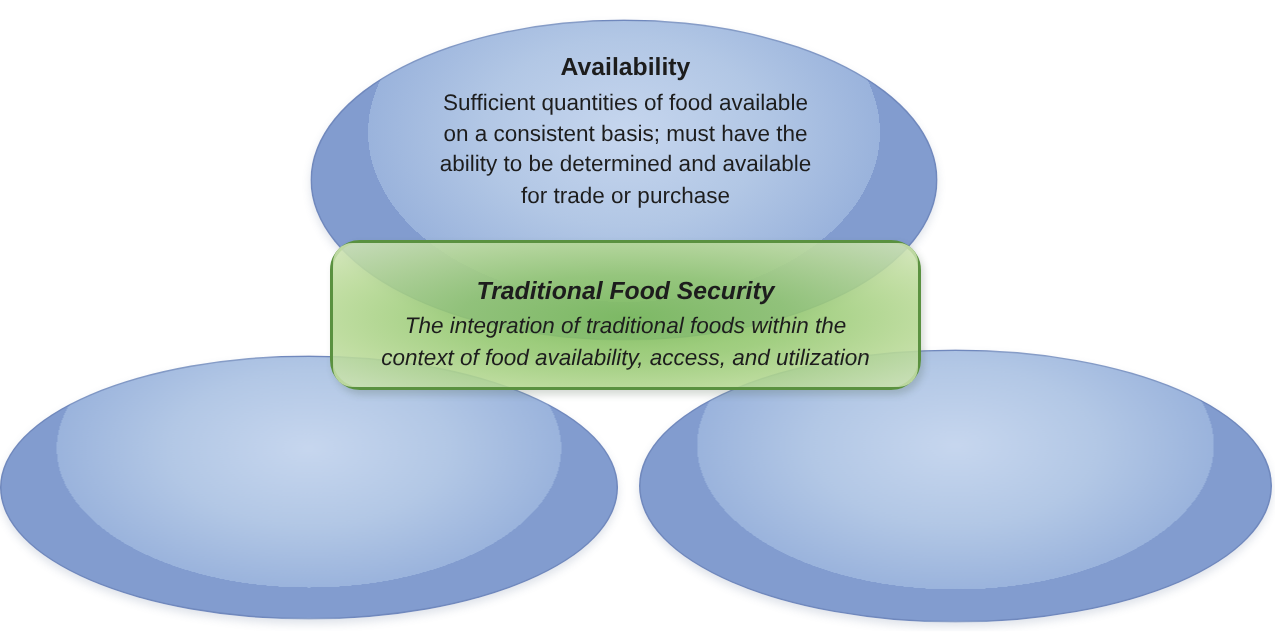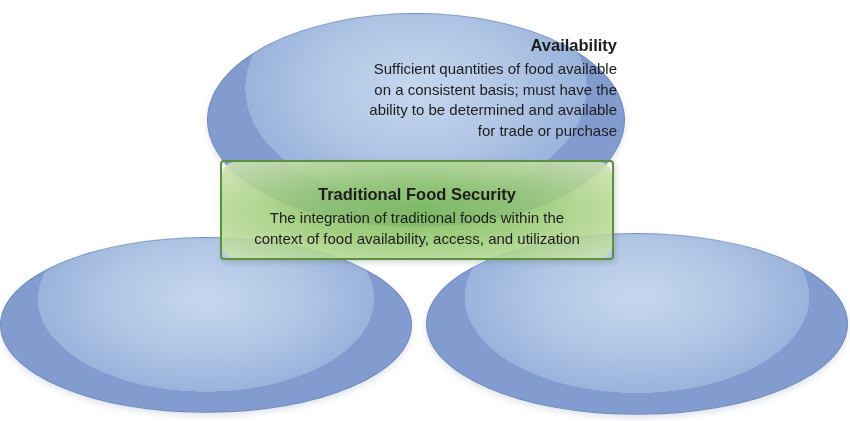--- a/index.html
+++ b/index.html
@@ -29,21 +29,21 @@
     border: 1px solid rgba(92, 114, 166, 0.45);
     box-shadow: 0 3px 6px rgba(80, 100, 140, 0.18);
     box-sizing: border-box;
   }
   .ellipse-availability { left: 207px; top: 13px;  width: 418px; height: 214px; }
   .ellipse-utilization  { left: 0px;   top: 237px; width: 412px; height: 176px; }
   .ellipse-access       { left: 426px; top: 233px; width: 422px; height: 182px; }
 
   .text-block {
     position: absolute;
-    text-align: right;
+    text-align: center;
     z-index: 3;
   }
   .text-availability { left: 217px; top: 35px;  width: 400px; }
   .text-utilization  { left: 6px;   top: 279px; width: 400px; }
   .text-access       { left: 447px; top: 269px; width: 380px; }
 
   .node-title {
     font-size: 16.5px;
     font-weight: bold;
     line-height: 1.32;
@@ -56,23 +56,24 @@
   }
 
   .center-box {
     position: absolute;
     left: 220px;
     top: 160px;
     width: 394px;
     height: 100px;
     box-sizing: border-box;
     border: 2.5px solid var(--box-border, #5a9140);
-    border-radius: 4px;
+    border-radius: 20px;
     z-index: 2;
     box-shadow: 2px 3px 5px rgba(70, 90, 70, 0.22);
+    font-style: italic;
   }
   .box-fill {
     position: absolute;
     inset: 0;
     border-radius: 13px;
     background: radial-gradient(ellipse at 50% 52%,
       var(--box-green-center, #7cbd55) 0%,
       #93c76e 40%,
       #b6d893 72%,
       var(--box-green-edge, #d2e5b8) 100%);

